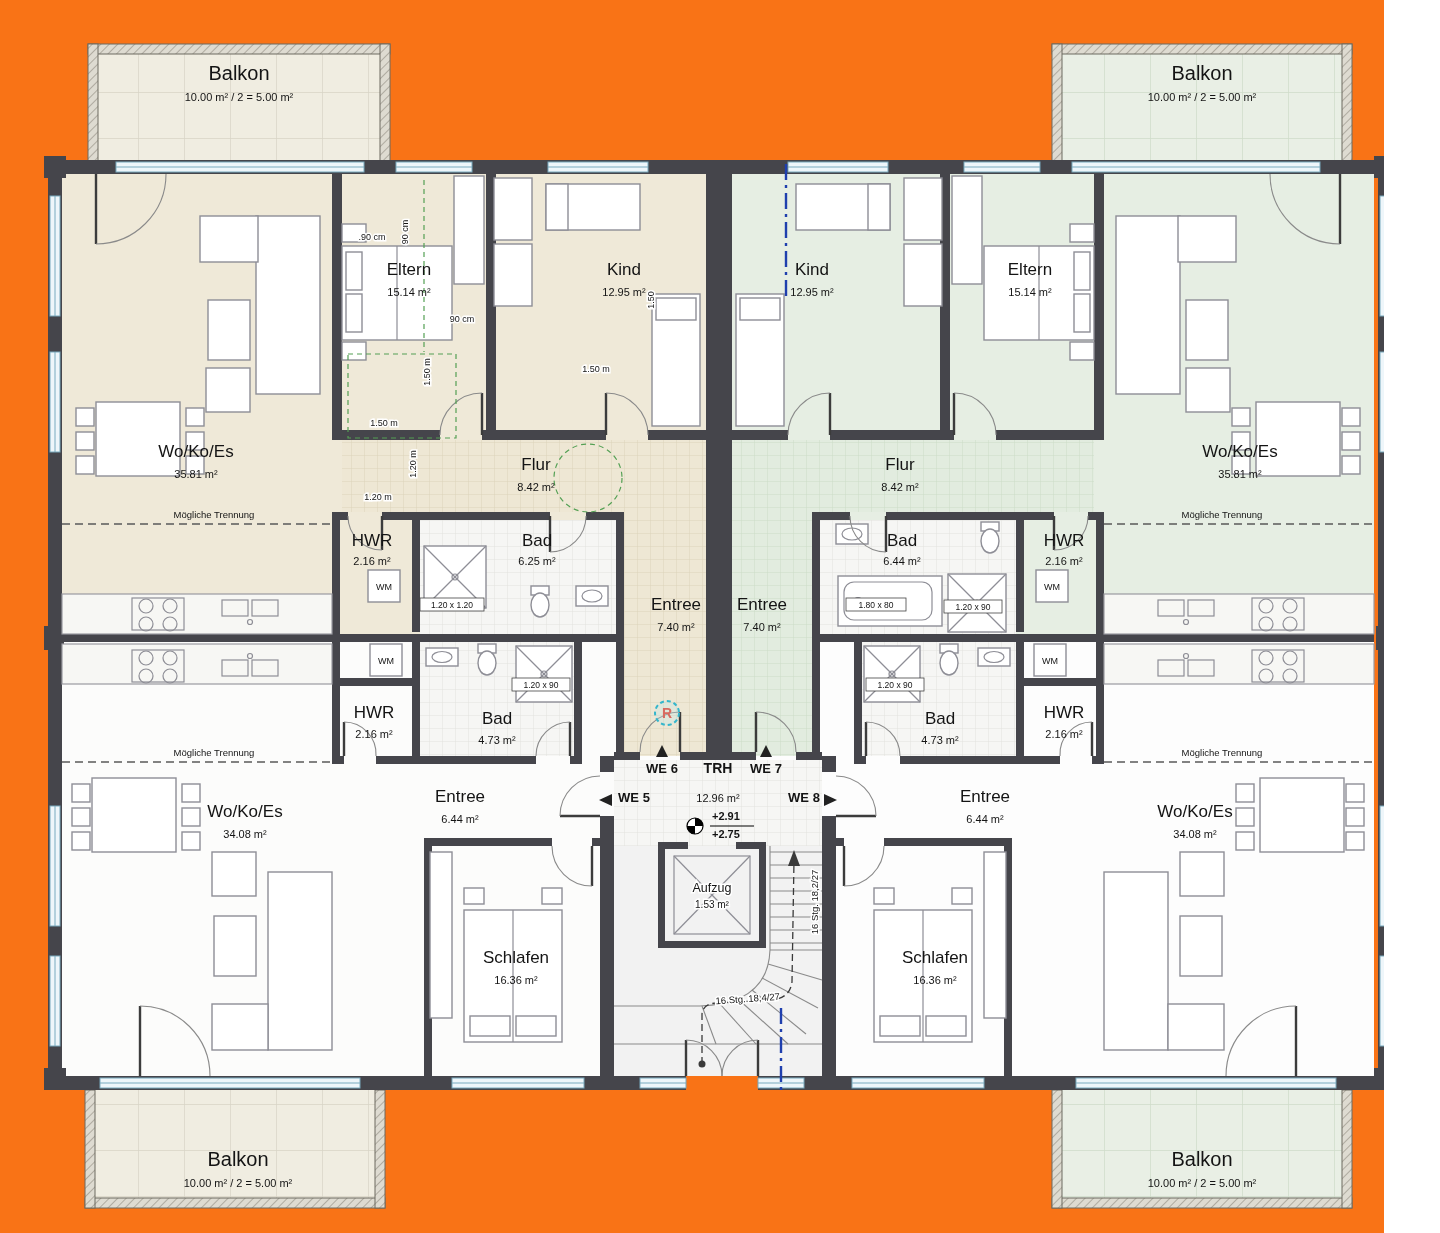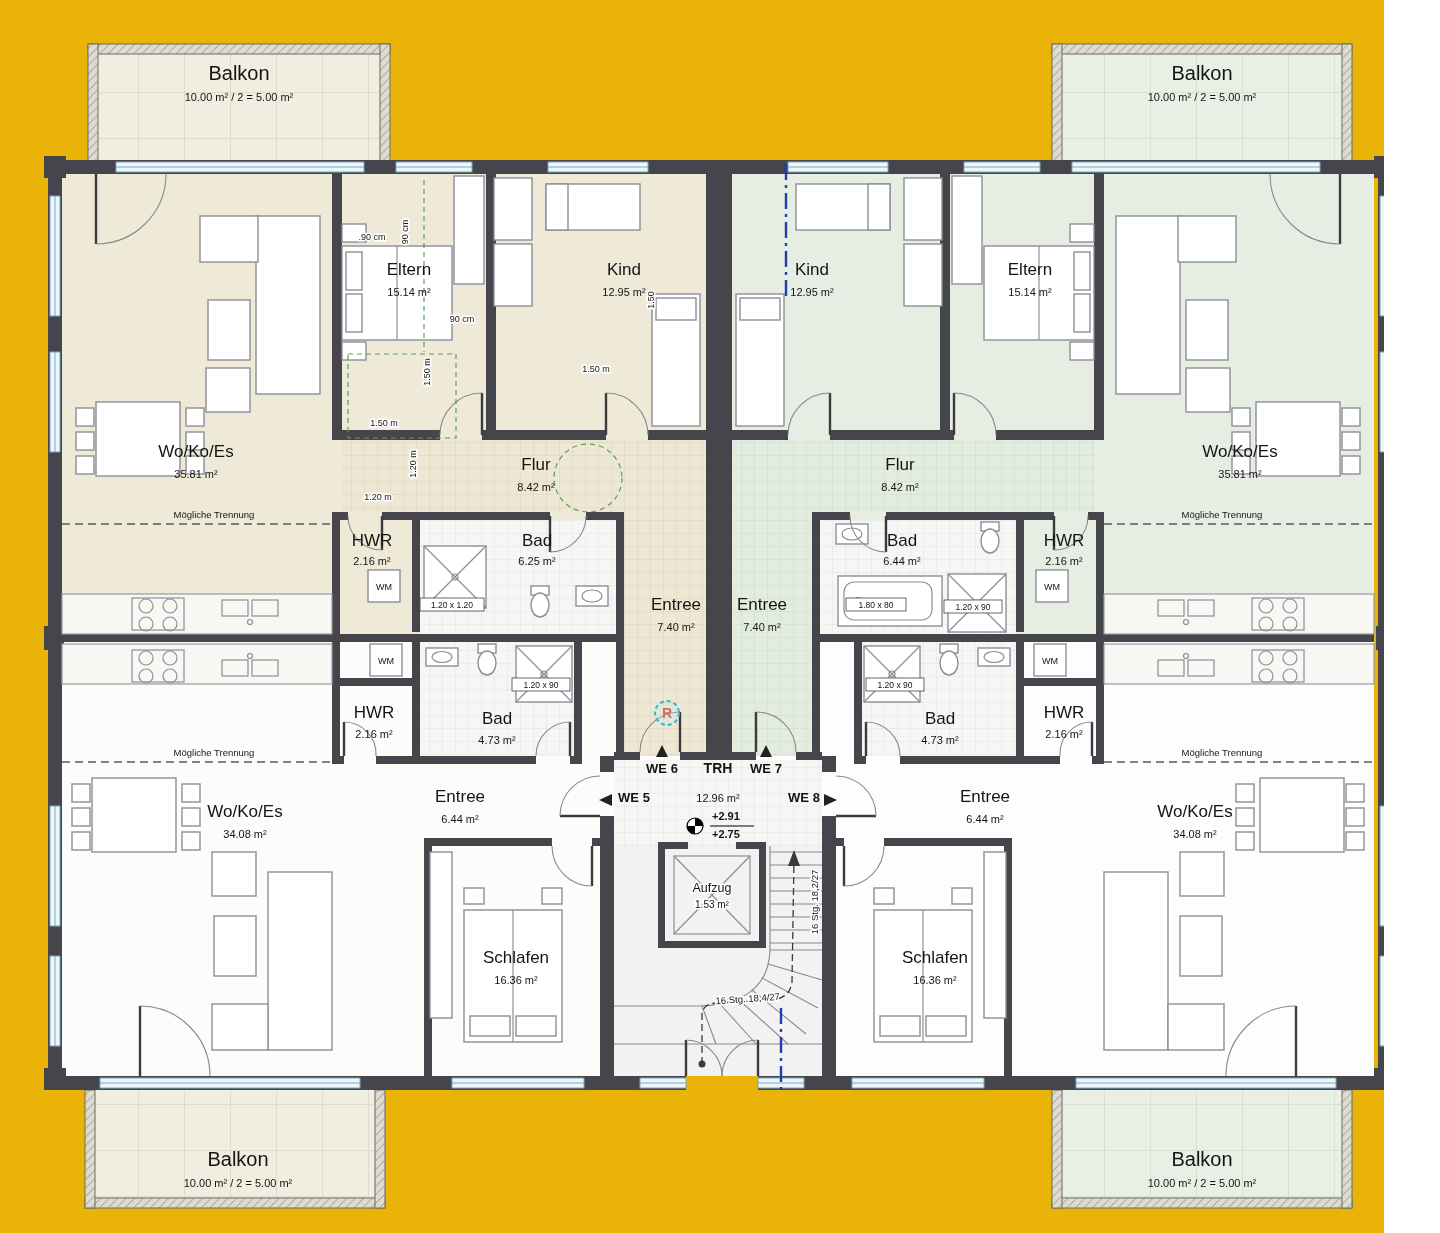--- a/index.html
+++ b/index.html
@@ -1,16 +1,16 @@
 <!DOCTYPE html>
 <html><head>
 <meta charset="utf-8">
 <style>
   html,body{margin:0;padding:0;background:#ffffff;}
-  .stage{position:relative;width:1384px;height:1233px;background:#eab308;overflow:hidden;
+  .stage{position:relative;width:1384px;height:1233px;background:#f97316;overflow:hidden;
          font-family:"Liberation Sans",sans-serif;}
   svg{display:block;}
   
   .w{fill:#45454b;}
   .wb{fill:url(#hatch);stroke:#6d6a60;stroke-width:1;}
   
   .f{fill:#ffffff;stroke:#8e8e96;stroke-width:1.4;}
   .f2{fill:#f7f7f4;stroke:#9a9aa0;stroke-width:1.2;}
   .fl{stroke:#8e8e96;stroke-width:1.2;fill:none;}
   

